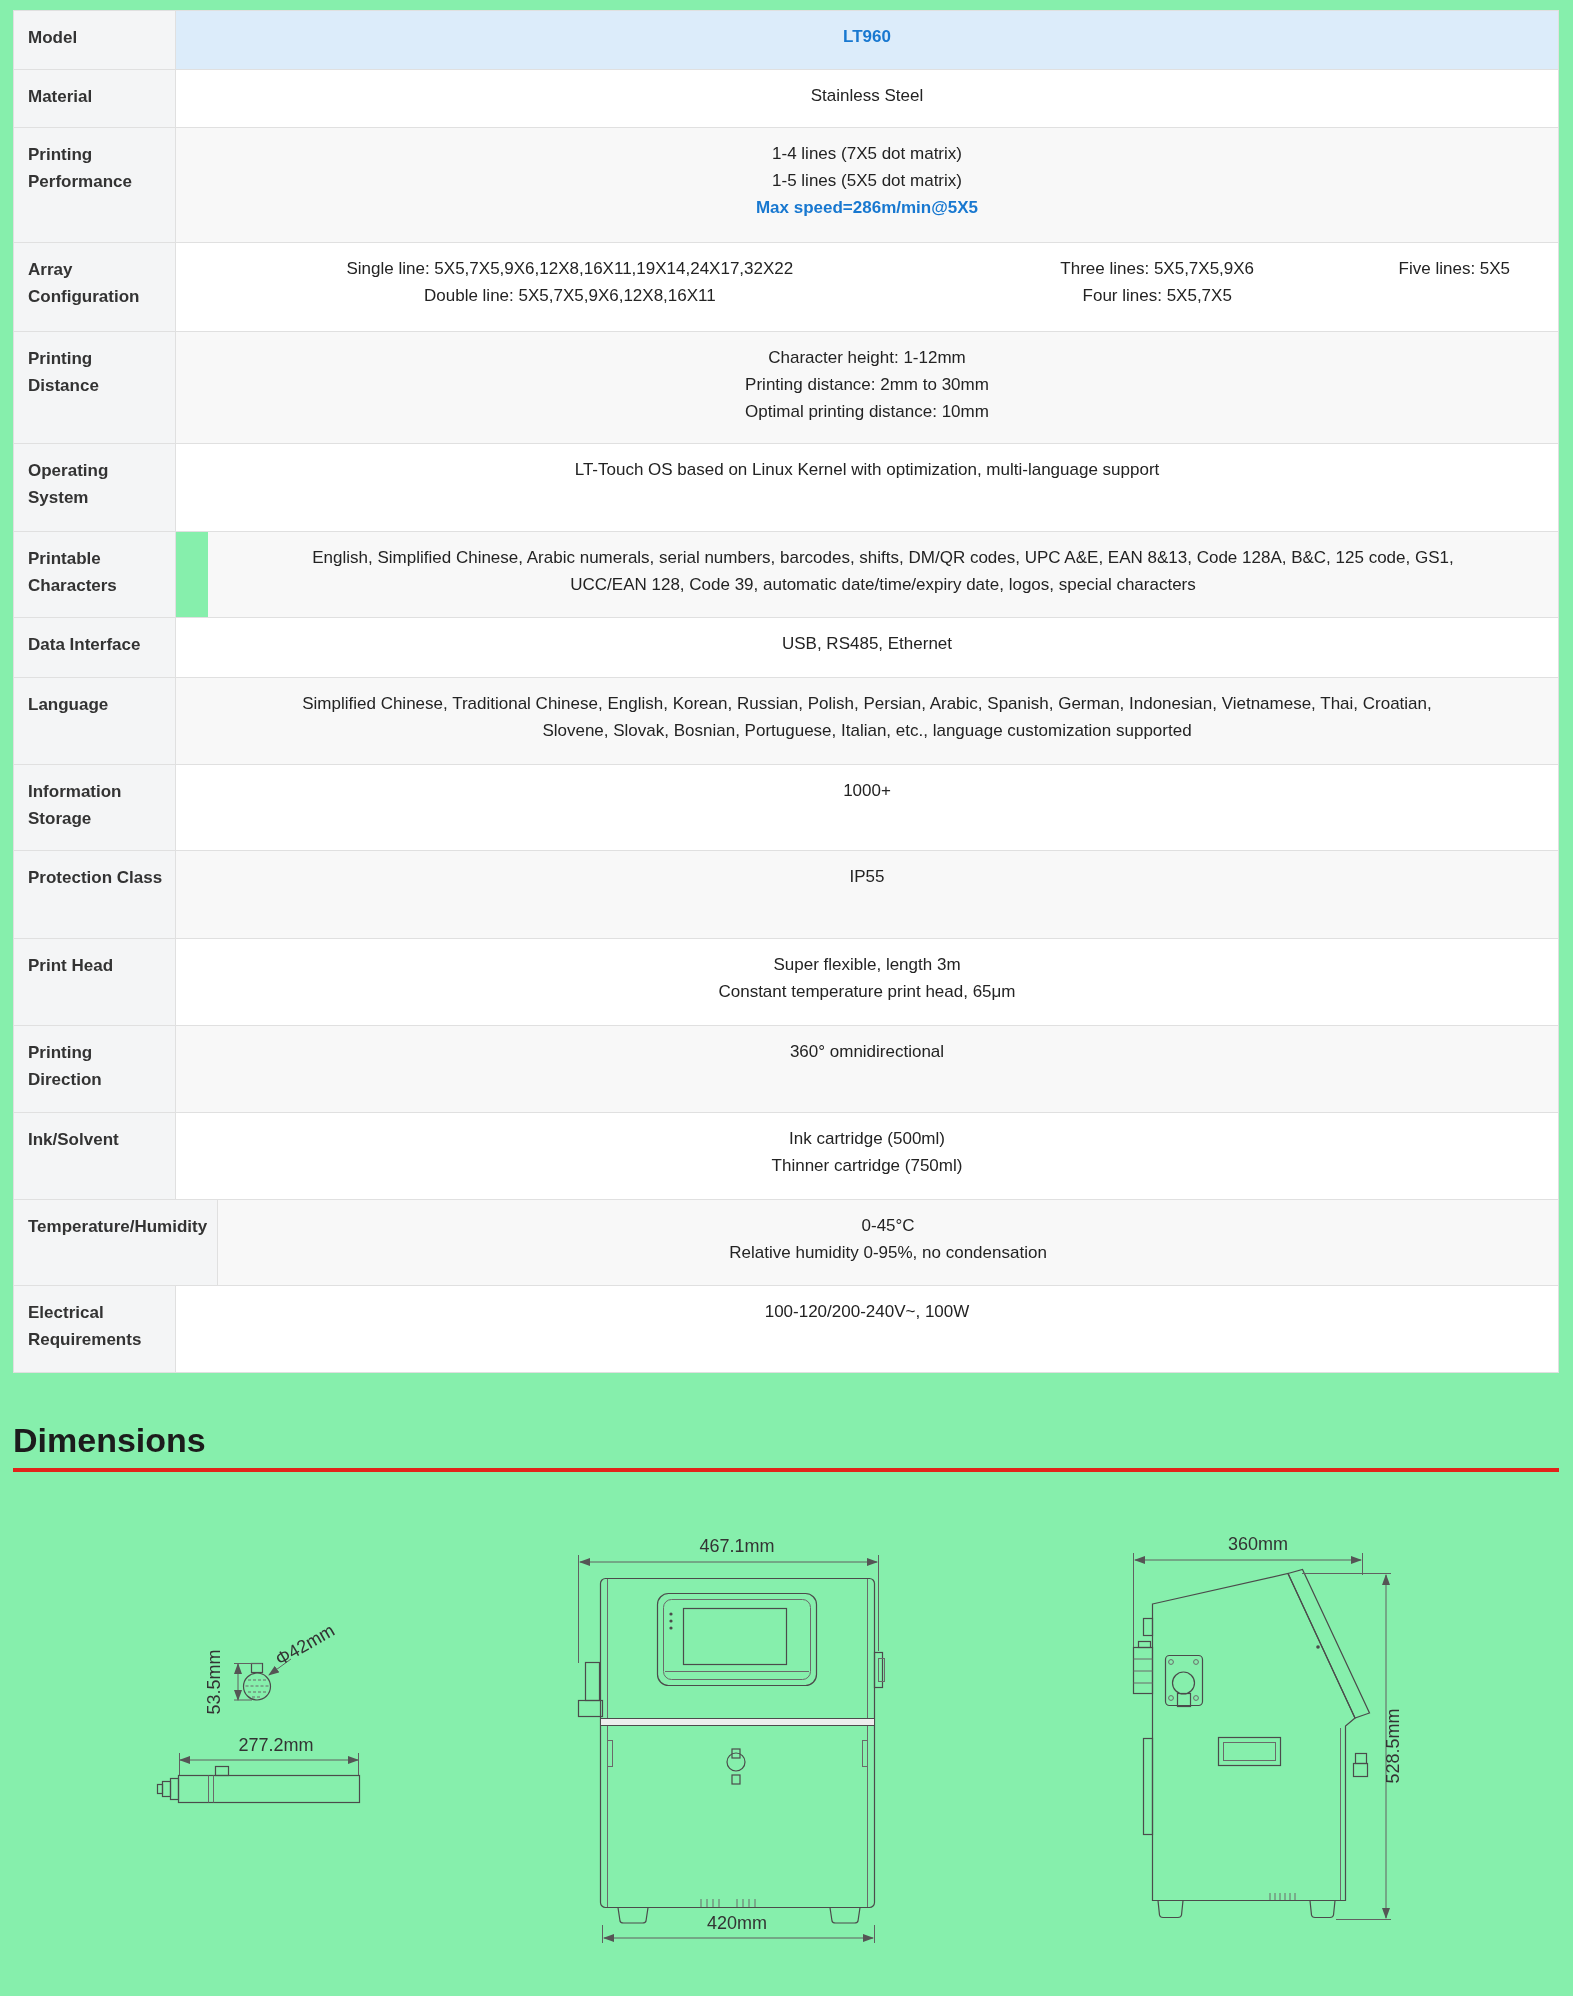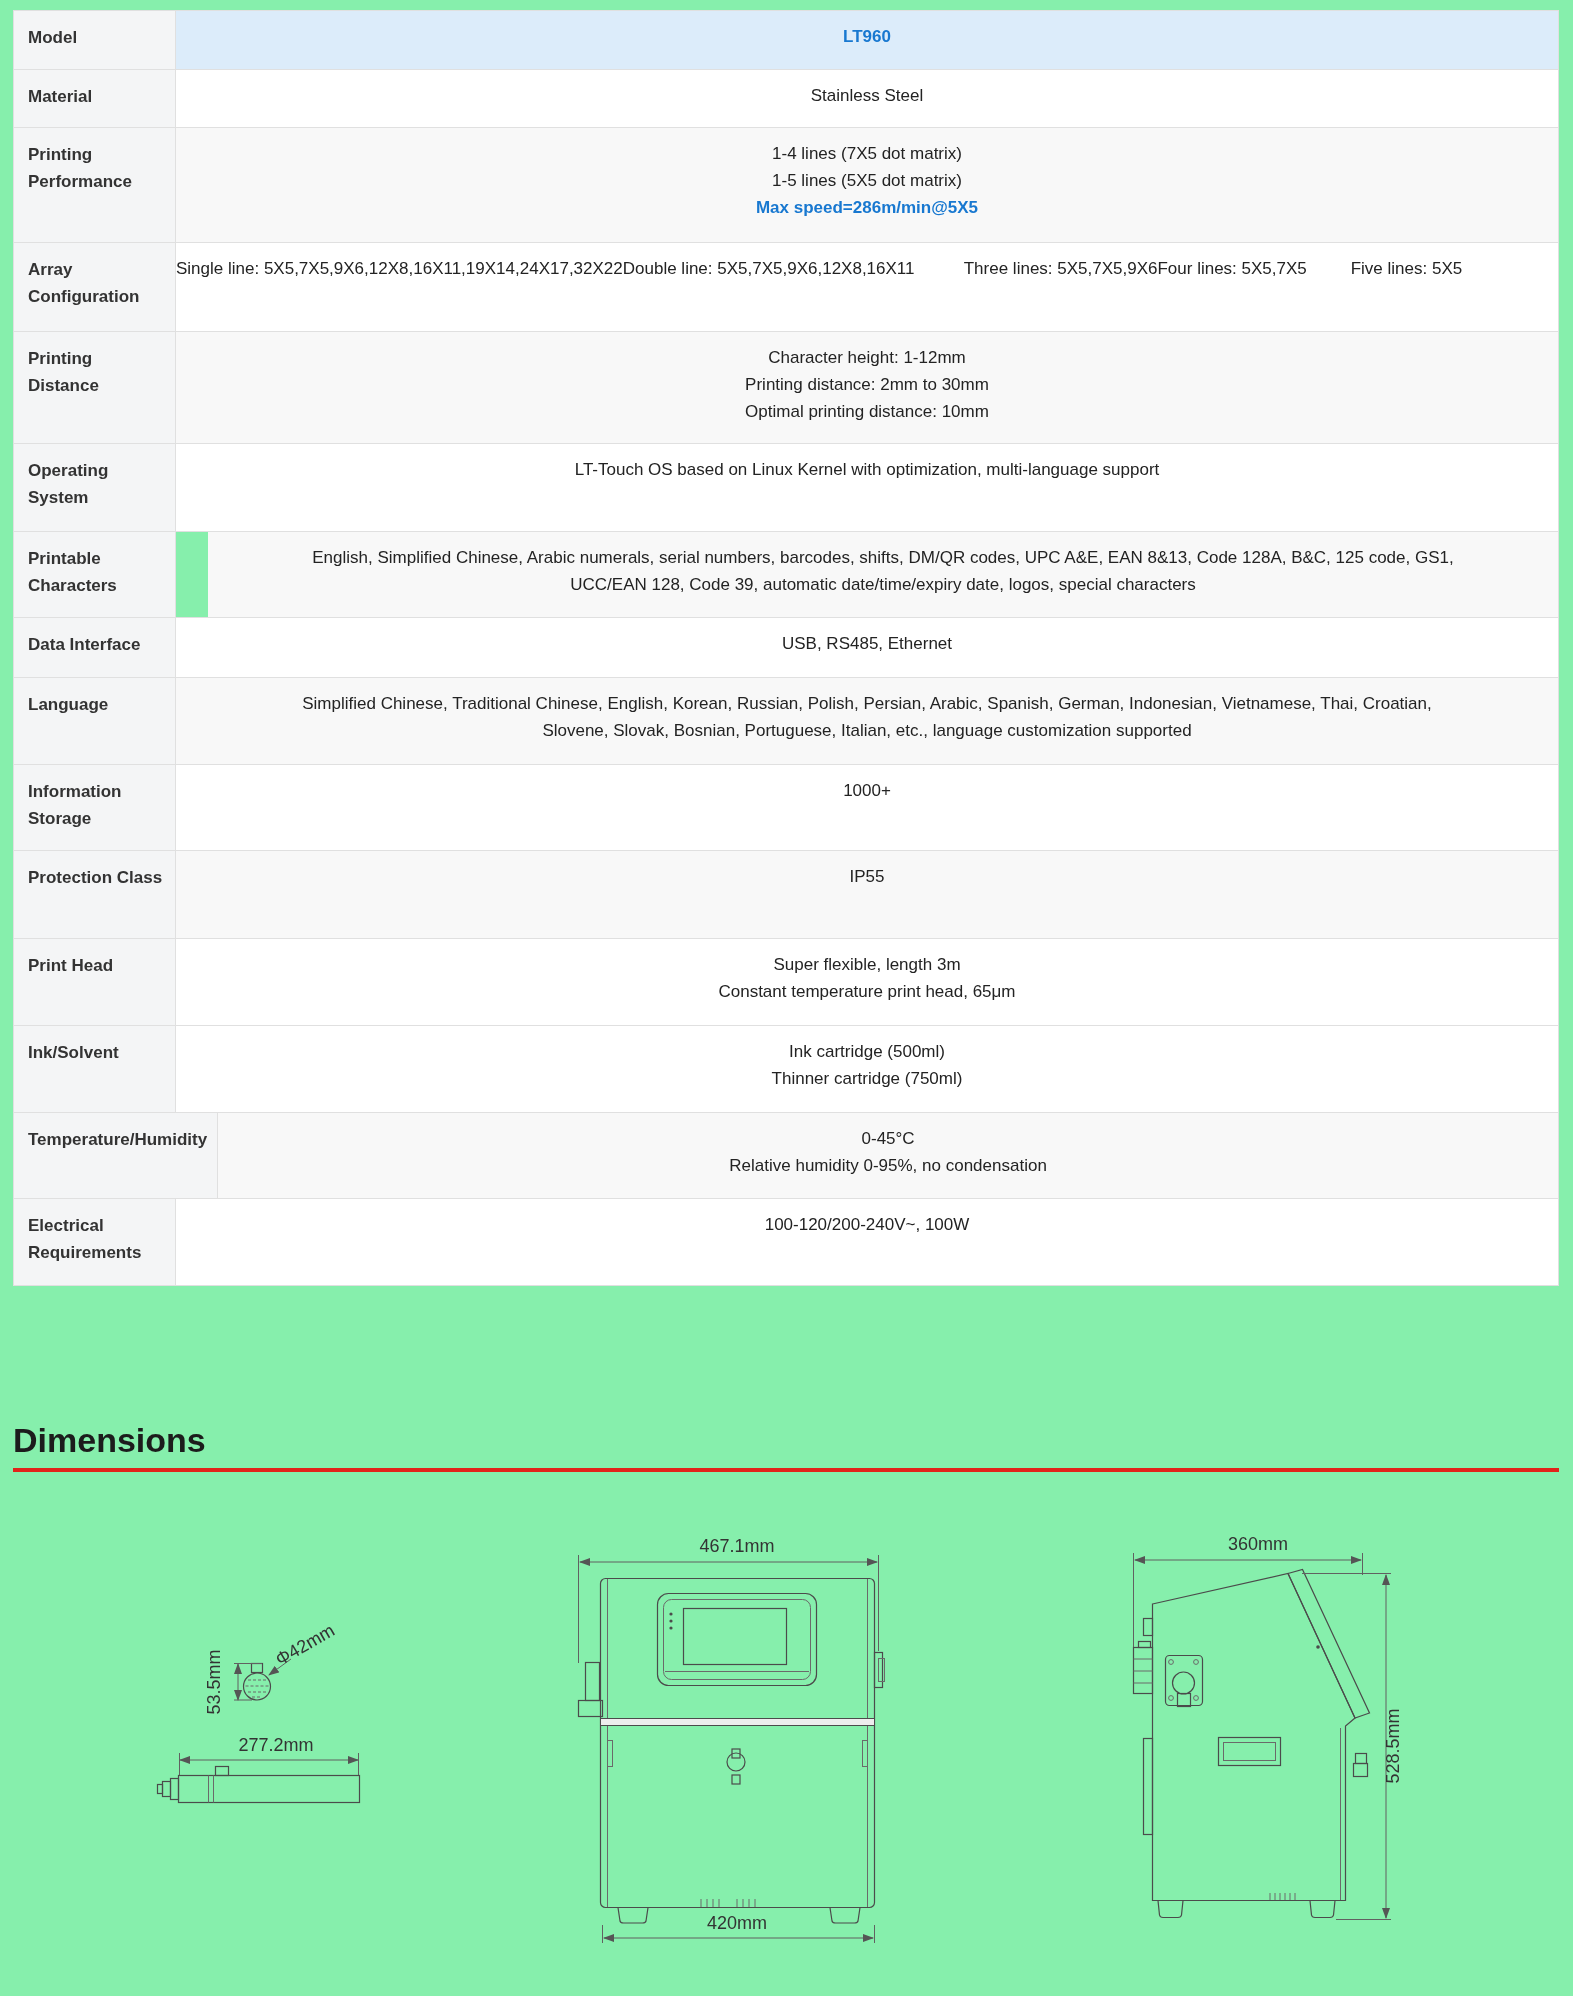--- a/index.html
+++ b/index.html
@@ -13,21 +13,21 @@
   .th { flex:0 0 162px; box-sizing:border-box; background:#f4f5f6; border-right:1px solid #e0e0e0;
         padding:13px 10px 8px 14px; font-weight:700; font-size:17px; line-height:27px; color:#333; }
   .td { flex:1; box-sizing:border-box; background:#fff; padding:12px 18px 8px;
         display:flex; flex-direction:column; align-items:center; justify-content:flex-start;
         font-size:17px; line-height:27px; color:#232323; text-align:center; }
   .td.stripe { background:#f8f8f8; }
   .td.model  { background:var(--model-row-bg,#dcecfa);align-items:center; }
   .td.model .line { color:var(--accent-blue,#1878d0); font-weight:700; }
   .line.accent    { color:var(--accent-blue,#1878d0); font-weight:700; }
   .td.cols { flex-direction:row; align-items:flex-start; padding-left:0; padding-right:0; }
-  .col { display:flex; flex-direction:row; align-items:center; }
+  .col { display:flex; flex-direction:column; align-items:center; }
 
   
   .dim-heading { position:absolute; left:13px; top:1421px; font-size:34px; font-weight:700; color:#1c1c1c; }
   .red-line { position:absolute; left:13px; top:1468px; width:1546px; height:4px;
               background:var(--divider-red,#e2231a); }
 
   .drawing { position:absolute; }
   .drawing .part { fill:none; stroke:#4b4b4b; stroke-width:1.2; }
   .drawing .thin { fill:none; stroke:#6a6a6a; stroke-width:1; }
   .drawing .dim  { fill:none; stroke:#616161; stroke-width:1; }
@@ -120,20 +120,26 @@
         <div class="th">Protection Class</div>
         <div class="td stripe">
           <div class="line">IP55</div>
         </div>
       </div>
       <div class="tr" style="min-height: 87px;">
         <div class="th">Print Head</div>
         <div class="td">
           <div class="line">Super flexible, length 3m</div>
           <div class="line">Constant temperature print head, 65μm</div>
+        </div>
+      </div>
+      <div class="tr" style="min-height: 87px;">
+        <div class="th">Printing Direction</div>
+        <div class="td stripe">
+          <div class="line">360° omnidirectional</div>
         </div>
       </div>
       <div class="tr" style="min-height: 87px;">
         <div class="th">Ink/Solvent</div>
         <div class="td">
           <div class="line">Ink cartridge (500ml)</div>
           <div class="line">Thinner cartridge (750ml)</div>
         </div>
       </div>
       <div class="tr" style="min-height: 86px;">

